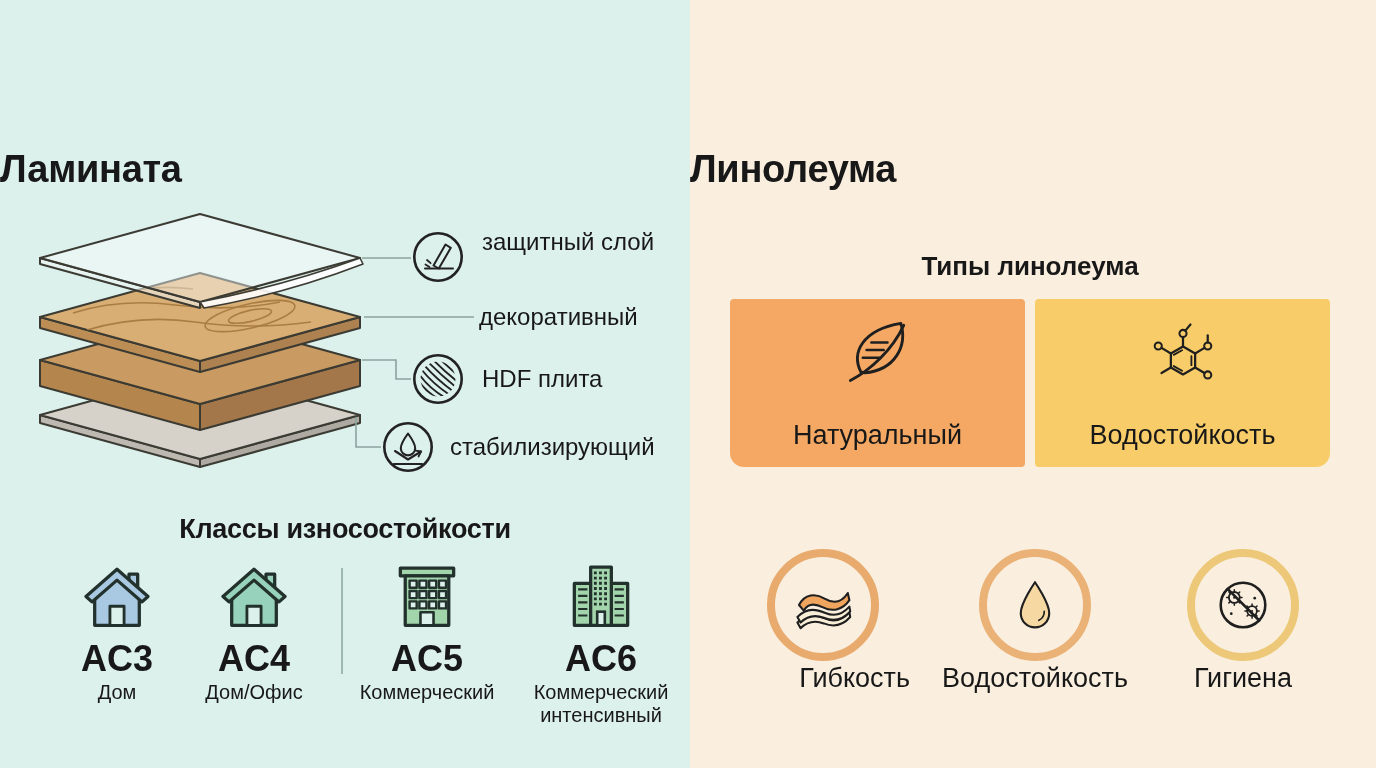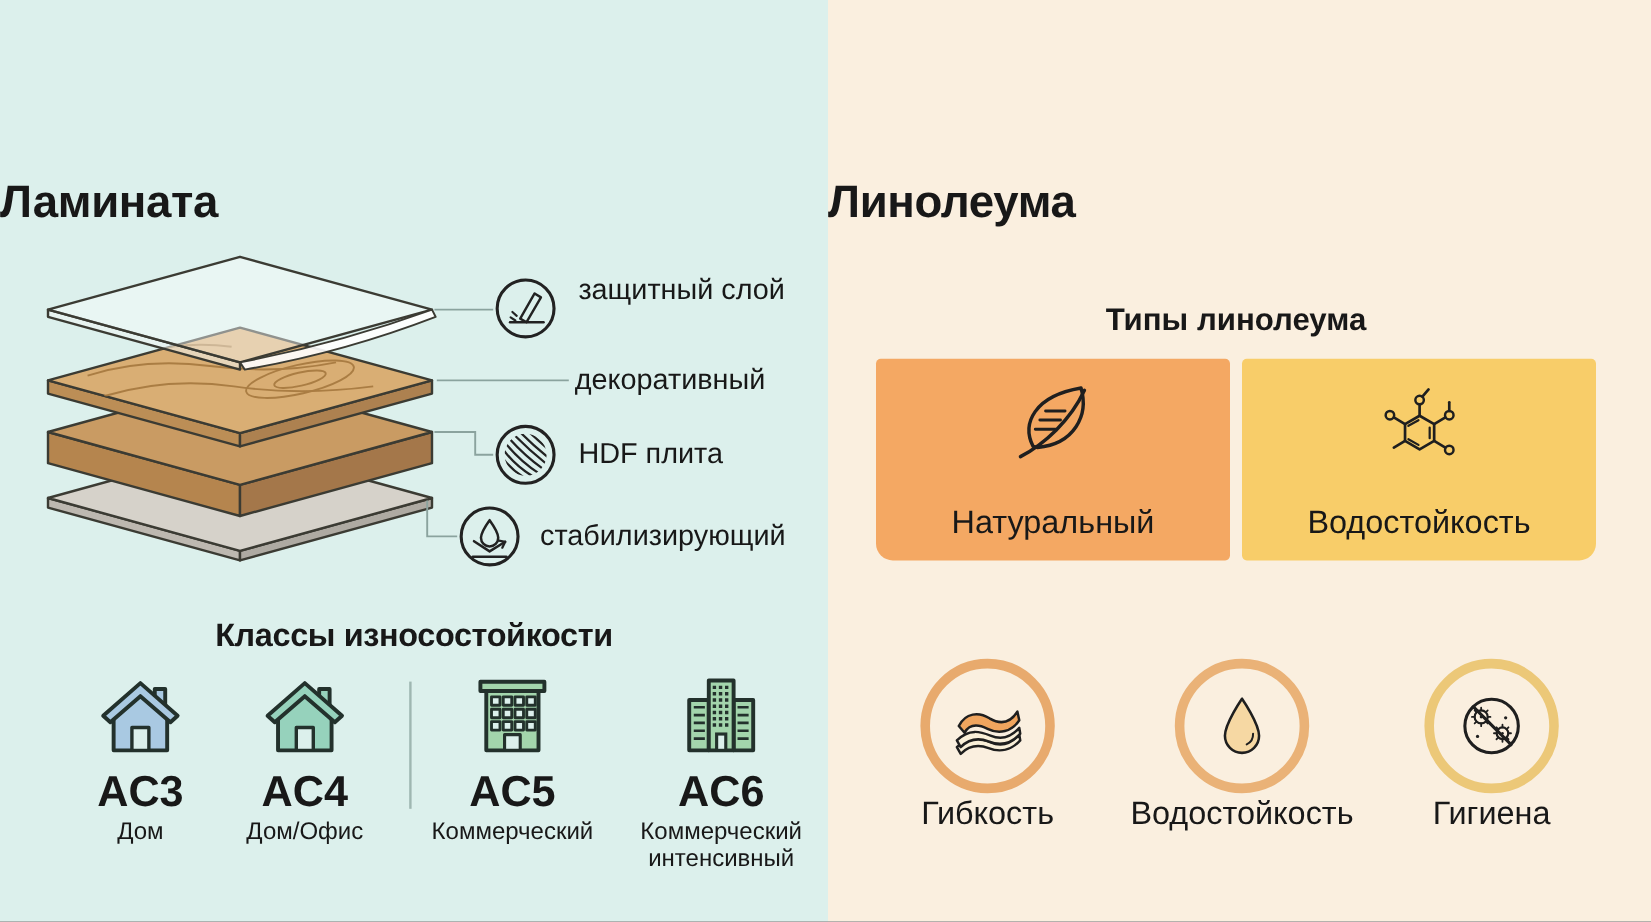--- a/index.html
+++ b/index.html
@@ -49,21 +49,21 @@
   .cell-synthetic{background:#f8cd69;border-radius:4px 4px 14px 4px;}
   .tt-cell svg{margin-top:12px;}
   .tt-cell-label{margin-top:auto;margin-bottom:16px;font-size:27px;}
 
   .feature-ring{position:absolute;top:549px;width:112px;height:112px;border-radius:50%;
                 display:flex;align-items:center;justify-content:center;box-sizing:border-box;}
   #ring-flex{left:767px;border:8px solid #e8aa6d;}
   #ring-water{left:979px;border:8px solid #eab277;}
   #ring-hygiene{left:1187px;border:8px solid #ecc878;}
   .feature-label{position:absolute;top:663px;font-size:27px;text-align:center;}
-  #flabel-flex{left:736px;width:174px;}
+  #flabel-flex{left:736px;width:174px;text-align:right;}
   #flabel-water{left:923px;width:224px;}
   #flabel-hygiene{left:1158px;width:170px;}
 </style>
 </head>
 <body>
 
 <div class="canvas">
   <div class="bg-left"></div>
   <div class="bg-right"></div>
 

